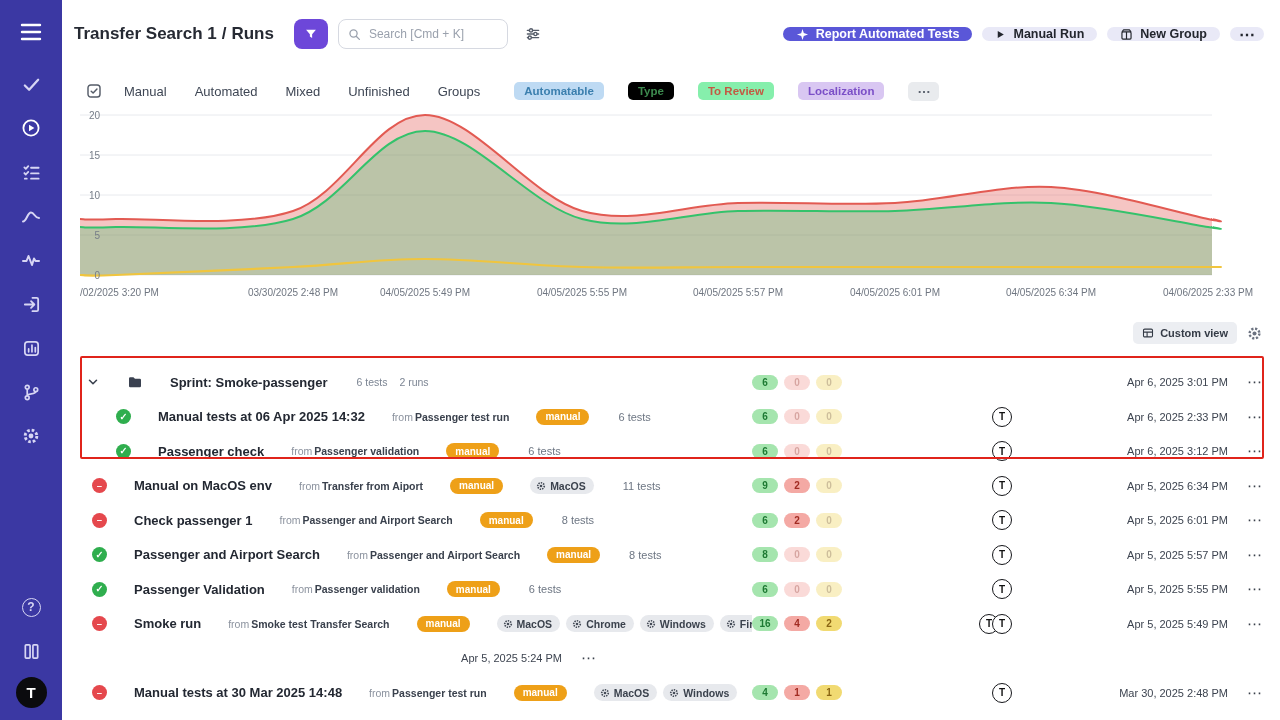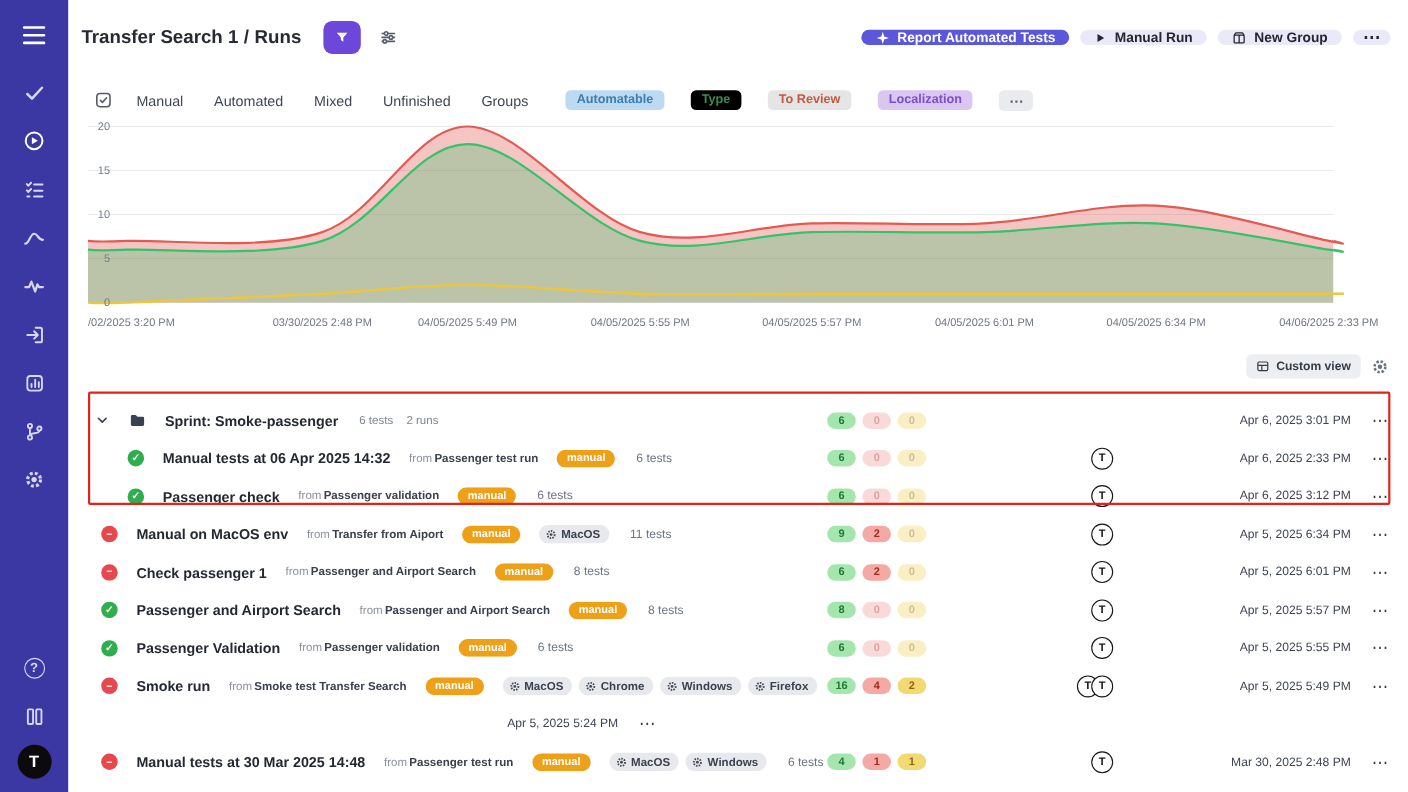--- a/index.html
+++ b/index.html
@@ -39,21 +39,21 @@
 
 .chart-wrap{margin:4px 0 0 18px;width:1132px;height:195px;position:relative}
 #chart-svg{overflow:visible;display:block}
 
 .view-row{margin:16px 16px 20px 0;height:24px;display:flex;align-items:center;justify-content:flex-end;gap:8px}
 .custom-view{display:inline-flex;align-items:center;gap:6px;background:#eceef2;border:0;border-radius:5px;height:22px;padding:0 9px;font-size:11px;font-weight:600;color:#343b46;font-family:inherit;cursor:pointer}
 .gearbtn{border:0;background:none;color:#6b7280;display:flex;cursor:pointer;padding:2px}
 
 .rows{margin:0}
 .trow{height:34.5px;display:flex;align-items:center;padding:0 16px 0 24px;cursor:pointer}
-.rmain{flex:1;display:flex;align-items:center;gap:17px;min-width:0;white-space:nowrap;overflow:hidden}
+.rmain{flex:1;display:flex;align-items:center;gap:27px;min-width:0;white-space:nowrap;overflow:hidden}
 .trow.run .rmain{padding-left:6px}
 .trow.run.indent .rmain{padding-left:30px}
 .chev{display:flex;flex-shrink:0;color:#39404d}
 .chev.right svg{transform:rotate(-90deg)}
 .folder{display:flex;color:#3a4150;flex-shrink:0}
 .status{width:15px;height:15px;border-radius:50%;display:flex;align-items:center;justify-content:center;font-size:9.5px;font-weight:700;color:#fff;flex-shrink:0;padding-bottom:1px}
 .status.passed{background:#2fae4e}
 .status.failed{background:#e5484d}
 .rtitle{font-size:13px;font-weight:700;color:#232832}
 .rmeta{display:flex;gap:12px;font-size:10.5px;color:#7c8593;margin-left:2px}
@@ -162,20 +162,27 @@
 
     <header class="topbar">
       <div class="title">
         <span>Transfer Search 1</span><span class="sep">/</span><span>Runs</span>
       </div>
       <button class="filter-btn">
         <svg width="14" height="14" viewBox="0 0 20 20">
             <path d="M3 4h14l-5.4 6.2v5.4l-3.2-2.2v-3.2z" fill="#ffffff"></path>
           </svg>
       </button>
+      <div class="search">
+        <svg width="13" height="13" viewBox="0 0 20 20" fill="none" stroke="#9aa1ad" stroke-width="2" stroke-linecap="round">
+            <circle cx="8.5" cy="8.5" r="5.5"></circle>
+            <path d="M13 13l4.5 4.5"></path>
+          </svg>
+        <input placeholder="Search [Cmd + K]" style="">
+      </div>
       <button class="ghost-btn">
         <svg width="16" height="16" viewBox="0 0 20 20" fill="none" stroke="currentColor" stroke-width="1.8" stroke-linecap="round">
             <path d="M3 5.5h14M3 10h14M3 14.5h14"></path>
             <circle cx="7.5" cy="5.5" r="2" fill="#ffffff"></circle>
             <circle cx="13" cy="10" r="2" fill="#ffffff"></circle>
             <circle cx="6" cy="14.5" r="2" fill="#ffffff"></circle>
           </svg>
       </button>
       <div class="spacer"></div>
       <button class="btn primary">
@@ -210,21 +217,21 @@
       <nav class="tabs" id="tabs">
           <span class="tab">Manual</span>
           <span class="tab">Automated</span>
           <span class="tab">Mixed</span>
           <span class="tab">Unfinished</span>
           <span class="tab">Groups</span>
         </nav>
       <div class="chips" id="chips">
           <span class="chip" style="background: rgb(190, 218, 243); color: rgb(59, 127, 174);">Automatable</span>
           <span class="chip" style="background: #000000; color: rgb(61, 139, 79);">Type</span>
-          <span class="chip" style="background: #e5e5e5; color: rgb(194, 90, 67);">To Review</span>
+          <span class="chip" style="background: #86efac; color: rgb(194, 90, 67);">To Review</span>
           <span class="chip" style="background: rgb(217, 199, 242); color: rgb(123, 79, 199);">Localization</span>
         </div>
       <button class="chip more">⋯</button>
     </div>
 
     <div class="chart-wrap">
       <svg id="chart-svg" width="1132" height="195">
           <line x1="0" x2="1132" y1="165" y2="165" stroke="#e8eaee" stroke-width="1"></line>
           <line x1="0" x2="1132" y1="125" y2="125" stroke="#e8eaee" stroke-width="1"></line>
           <line x1="0" x2="1132" y1="85" y2="85" stroke="#e8eaee" stroke-width="1"></line>

